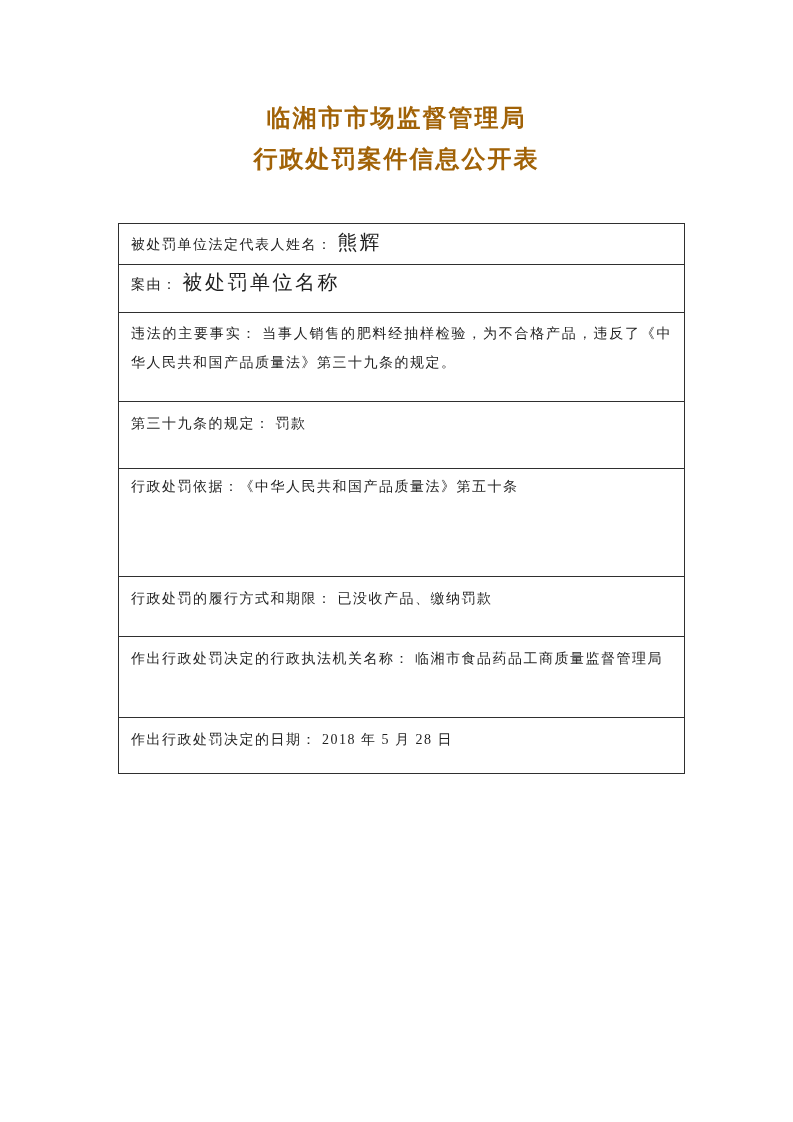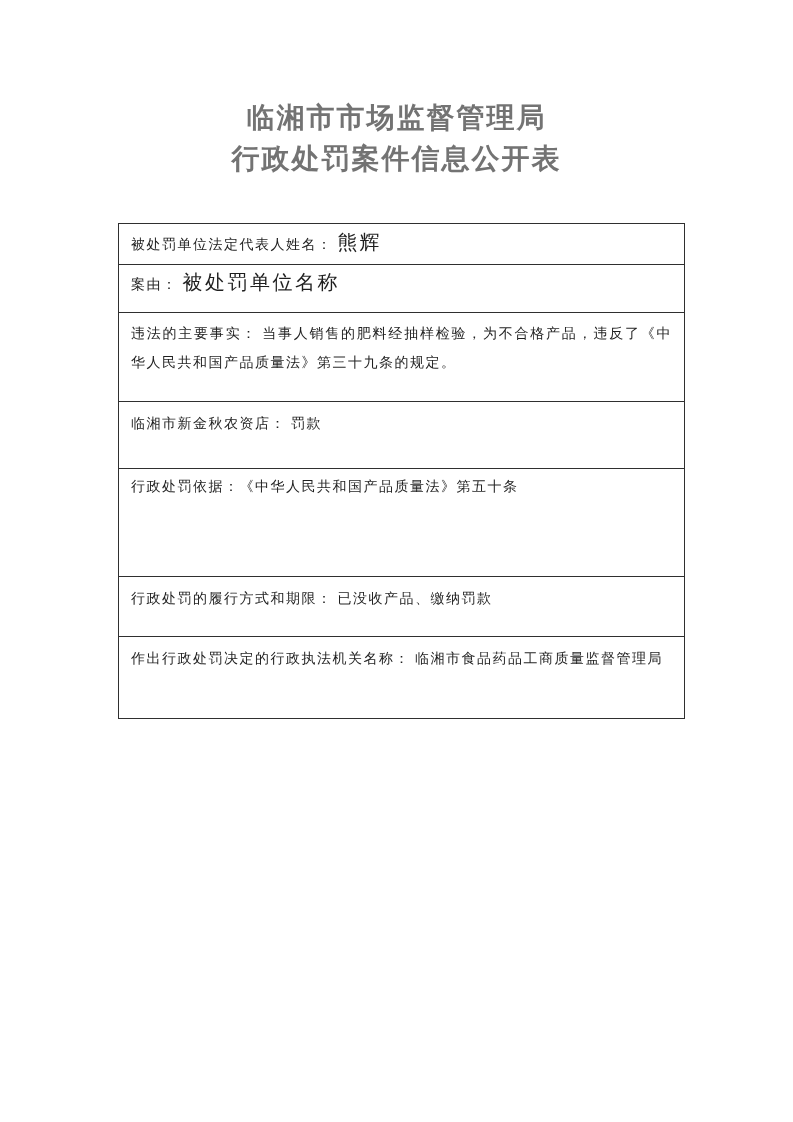--- a/index.html
+++ b/index.html
@@ -19,24 +19,24 @@
   .title-block {
     position: absolute;
     top: 97px;
     left: 0;
     width: 100%;
     text-align: center;
   }
   .title-line {
     font-family: "Liberation Sans", "DejaVu Sans", sans-serif;
     font-weight: 700;
-    font-size: 28px;
+    font-size: 24px;
     line-height: 41px;
     letter-spacing: 2px;
-    color: #737373;
+    color: #a16207;
     white-space: nowrap;
   }
   .info-table {
     position: absolute;
     left: 118px;
     top: 223px;
     width: 567px;
     border: 1px solid #2f2f2f;
     box-sizing: border-box;
     background: #ffffff;
@@ -91,31 +91,34 @@
 
     <div class="row r3">
       <span class="field-label">案由：</span><span class="field-value">被处罚单位名称</span>
     </div>
 
     <div class="row r4">
       <span class="field-label">违法的主要事实：</span><span class="field-value">当事人销售的肥料经抽样检验，为不合格产品，违反了《中华人民共和国产品质量法》第三十九条的规定。</span>
     </div>
 
     <div class="row r5">
-      <span class="field-label">临湘市新金秋农资店：</span><span class="field-value">罚款</span>
+      <span class="field-label">第三十九条的规定：</span><span class="field-value">罚款</span>
     </div>
 
     <div class="row r6">
       <span class="field-label">行政处罚依据：</span><span class="field-value">《中华人民共和国产品质量法》第五十条</span>
     </div>
 
     <div class="row r7">
       <span class="field-label">行政处罚的履行方式和期限：</span><span class="field-value">已没收产品、缴纳罚款</span>
     </div>
 
     <div class="row r8">
       <span class="field-label">作出行政处罚决定的行政执法机关名称：</span><span class="field-value">临湘市食品药品工商质量监督管理局</span>
     </div>
 
+    <div class="row r9">
+      <span class="field-label">作出行政处罚决定的日期：</span><span class="field-value">2018 年 5 月 28 日</span>
+    </div>
 
   </div>
 
 </div>
 
 </body></html>

